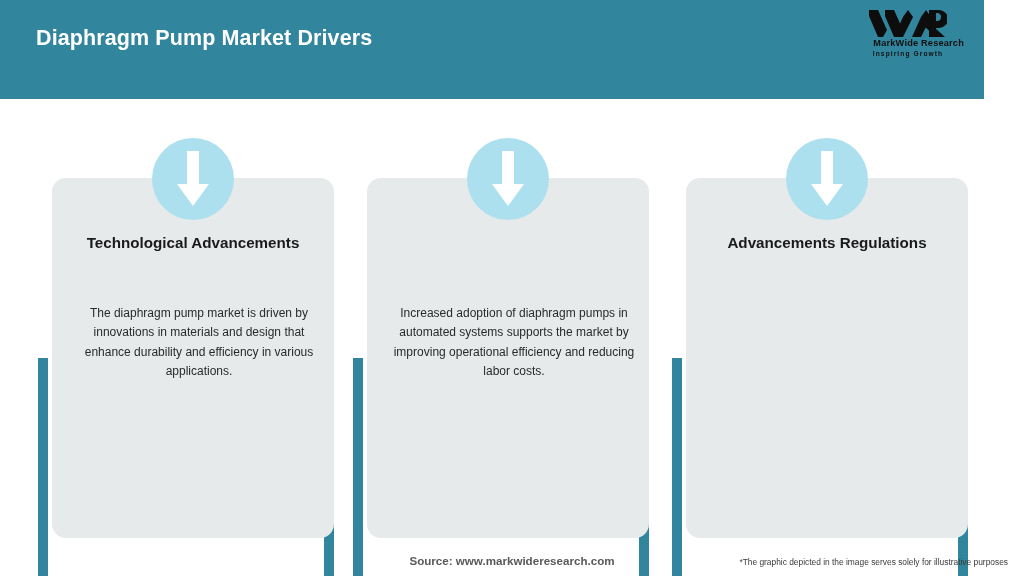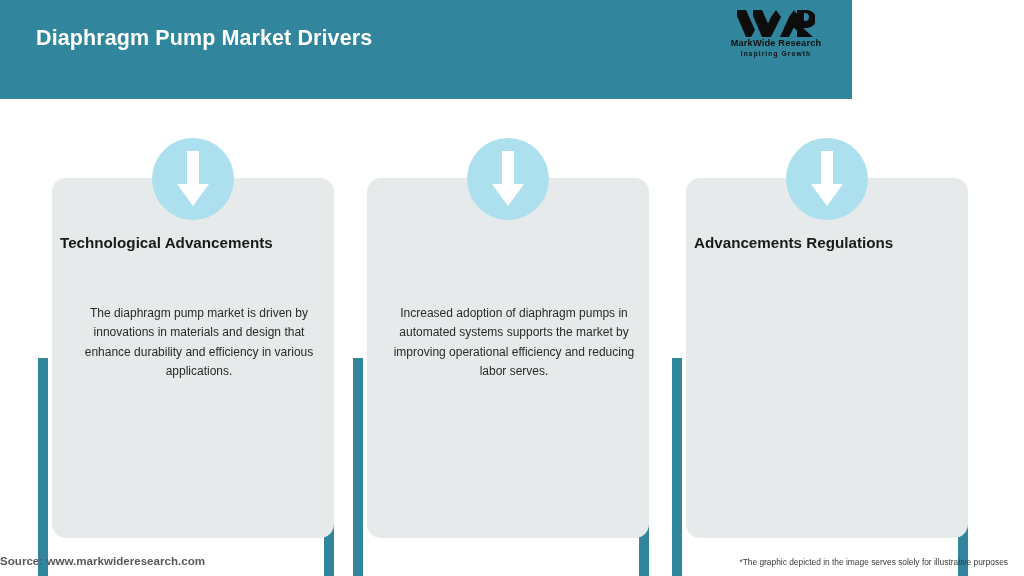--- a/index.html
+++ b/index.html
@@ -13,21 +13,21 @@
     font-family: "Liberation Sans", sans-serif;
     overflow: hidden;
     position: relative;
   }
 
   
   .header {
     position: absolute;
     left: 0;
     top: 0;
-    width: 852px;
+    width: 984px;
     height: 99px;
     background: #31859c;
     box-sizing: border-box;
   }
   .header-title {
     position: absolute;
     left: 36px;
     top: 26px;
     font-size: 21.5px;
     font-weight: bold;
@@ -52,20 +52,21 @@
   }
   .logo-mark svg { display: block; margin: 0 auto; }
   .logo-name {
     display: block;
     font-size: 9.2px;
     font-weight: bold;
     color: #111111;
     letter-spacing: 0.2px;
     line-height: 11px;
     white-space: nowrap;
+    text-align: right;
   }
   .logo-tag {
     display: block;
     font-size: 6.6px;
     font-weight: bold;
     color: #111111;
     letter-spacing: 1.1px;
     line-height: 9px;
     white-space: nowrap;
   }
@@ -129,20 +130,21 @@
     position: absolute;
     left: 24px;
     top: 13px;
   }
 
   .card-title {
     position: absolute;
     left: 8px;
     top: 55px;
     width: 266px;
+    text-align: center;
     font-size: 15.2px;
     font-weight: bold;
     color: #1a1a1a;
     line-height: 20px;
   }
 
   .card-body {
     position: absolute;
     left: 24px;
     top: 126px;
@@ -152,20 +154,21 @@
     line-height: 19.3px;
     text-align: center;
   }
 
   
   .footer-source {
     position: absolute;
     left: 0;
     top: 554px;
     width: 1024px;
+    text-align: center;
     font-size: 11.6px;
     font-weight: bold;
     color: #595959;
   }
   .footer-note {
     position: absolute;
     right: 16px;
     top: 557px;
     font-size: 8.4px;
     color: #3a3a3a;
@@ -212,21 +215,21 @@
   </div>
 
   <div class="card-wrap c2">
     <div class="card-bracket"></div>
     <div class="card">
       <div class="card-icon">
         <svg width="34" height="56" viewBox="0 0 34 56" aria-hidden="true">
           <polygon points="11,0 23,0 23,33 33,33 17,55 1,33 11,33" fill="#ffffff"></polygon>
         </svg>
       </div>
-      <div class="card-body">Increased adoption of diaphragm pumps in automated systems supports the market by improving operational efficiency and reducing labor serves.</div>
+      <div class="card-body">Increased adoption of diaphragm pumps in automated systems supports the market by improving operational efficiency and reducing labor costs.</div>
     </div>
   </div>
 
   <div class="card-wrap c3">
     <div class="card-bracket"></div>
     <div class="card">
       <div class="card-icon">
         <svg width="34" height="56" viewBox="0 0 34 56" aria-hidden="true">
           <polygon points="11,0 23,0 23,33 33,33 17,55 1,33 11,33" fill="#ffffff"></polygon>
         </svg>

